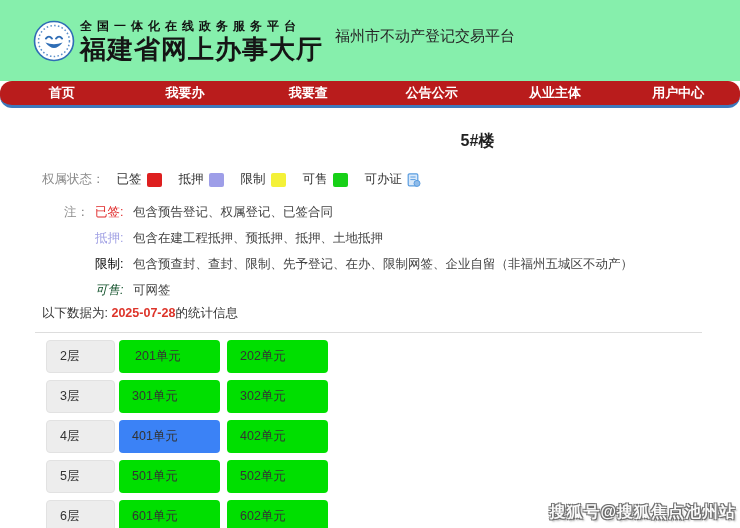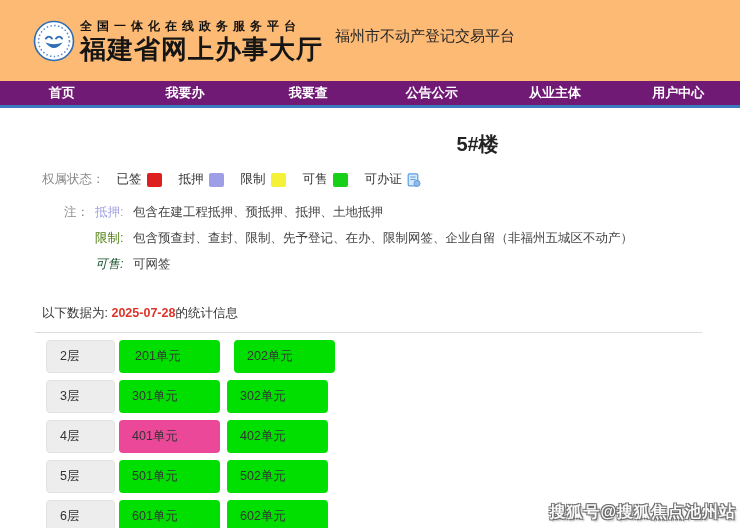--- a/index.html
+++ b/index.html
@@ -2,21 +2,21 @@
 <html><head>
 <meta charset="utf-8">
 <style>
   html,body{margin:0;padding:0;}
   body{
     width:740px;height:528px;position:relative;overflow:hidden;
     background:#ffffff;font-family:"Liberation Sans","DejaVu Sans",sans-serif;
   }
   
   .header{
-    position:absolute;top:0;left:0;right:0;height:81px;background:#fdba74;
+    position:absolute;top:0;left:0;right:0;height:81px;background:#86efac;
     display:flex;align-items:center;padding-left:33px;box-sizing:border-box;
   }
   .logo-circle{width:42px;height:42px;flex:0 0 auto;}
   .logo-text{margin-left:5px;}
   .logo-small{font-size:12px;font-weight:bold;letter-spacing:5px;color:#111;white-space:nowrap;}
   .logo-big{
     font-family:"Liberation Serif","DejaVu Serif",serif;
     font-size:26px;font-weight:bold;color:#151515;letter-spacing:1px;
     white-space:nowrap;margin-top:1px;line-height:1.05;
   }
@@ -26,21 +26,21 @@
     position:absolute;top:81px;left:0;right:0;height:24px;
     background:#1c5ba4;border-bottom:3px solid #3d79bd;display:flex;
   }
   .nav-item{
     flex:1;display:flex;align-items:center;justify-content:center;
     color:#ffffff;font-size:13px;font-weight:bold;cursor:pointer;
   }
   
   .building-title{
     position:absolute;top:131px;left:215px;width:525px;text-align:center;
-    font-size:20px;font-weight:bold;color:#222;
+    font-size:16px;font-weight:bold;color:#222;
   }
   .legend{
     position:absolute;top:171px;left:42px;display:flex;align-items:center;
     font-size:12.5px;color:#333;
   }
   .legend-caption{color:#8b8b8b;margin-right:12px;}
   .legend-item{display:flex;align-items:center;margin-right:17px;}
   .legend-label{margin-right:5px;}
   .legend-square{width:15px;height:14px;border-radius:2px;display:inline-block;}
   .legend-cert{display:inline-flex;align-items:center;}
@@ -84,21 +84,21 @@
     <path d="M24.1 19.5 q3.2 -4.2 6.4 0" fill="none" stroke="#2f6db5" stroke-width="2" stroke-linecap="round"></path>
     <path d="M13 23.5 q9 11.5 18 0 q-9 3.6 -18 0 z" fill="#2f6db5"></path>
   </svg>
   <div class="logo-text">
     <div class="logo-small">全国一体化在线政务服务平台</div>
     <div class="logo-big">福建省网上办事大厅</div>
   </div>
   <div class="site-title">福州市不动产登记交易平台</div>
 </div>
 
-<div class="nav" style="background: #701a75; border-bottom-color: rgb(61, 121, 189);">
+<div class="nav" style="background: #b91c1c; border-bottom-color: rgb(61, 121, 189); border-radius: 12px;">
     <div class="nav-item">首页</div>
     <div class="nav-item">我要办</div>
     <div class="nav-item">我要查</div>
     <div class="nav-item">公告公示</div>
     <div class="nav-item">从业主体</div>
     <div class="nav-item">用户中心</div>
   </div>
 
 <div class="building-title">5#楼</div>
 
@@ -132,54 +132,58 @@
           </svg>
         </span>
       </span>
     </span>
 </div>
 
 <div class="notes">
   <span class="note-caption">注：</span>
   <div class="note-lines">
       <div class="note-line">
+        <span class="note-term" style="color: rgb(224, 42, 42);">已签:</span>
+        <span class="note-desc">包含预告登记、权属登记、已签合同</span>
+      </div>
+      <div class="note-line">
         <span class="note-term" style="color: rgb(160, 160, 228);">抵押:</span>
         <span class="note-desc">包含在建工程抵押、预抵押、抵押、土地抵押</span>
       </div>
       <div class="note-line">
-        <span class="note-term" style="color: #4d7c0f;">限制:</span>
+        <span class="note-term" style="color: #000000;">限制:</span>
         <span class="note-desc">包含预查封、查封、限制、先予登记、在办、限制网签、企业自留（非福州五城区不动产）</span>
       </div>
       <div class="note-line">
         <span class="note-term" style="color: #14532d; font-style: italic;">可售:</span>
         <span class="note-desc">可网签</span>
       </div>
     </div>
 </div>
 
 <div class="data-note">
   <span>以下数据为: </span><span class="date" style="color: rgb(221, 52, 42);">2025-07-28</span><span>的统计信息</span>
 </div>
 
 <div class="divider"></div>
 
 <div class="floor-table">
     <div class="floor-row">
       <div class="floor-cell">2层</div>
       <div class="unit-cell" style="background: rgb(0, 223, 0); padding-left: 16px;">201单元</div>
-      <div class="unit-cell" style="background: rgb(0, 223, 0); margin-left: 7px;">202单元</div>
+      <div class="unit-cell" style="background: rgb(0, 223, 0);">202单元</div>
     </div>
     <div class="floor-row">
       <div class="floor-cell">3层</div>
       <div class="unit-cell" style="background: rgb(0, 223, 0);">301单元</div>
       <div class="unit-cell" style="background: rgb(0, 223, 0);">302单元</div>
     </div>
     <div class="floor-row">
       <div class="floor-cell">4层</div>
-      <div class="unit-cell" style="background: #ec4899; text-align: right;">401单元</div>
+      <div class="unit-cell" style="background: #3b82f6; text-align: right;">401单元</div>
       <div class="unit-cell" style="background: rgb(0, 223, 0);">402单元</div>
     </div>
     <div class="floor-row">
       <div class="floor-cell">5层</div>
       <div class="unit-cell" style="background: rgb(0, 223, 0);">501单元</div>
       <div class="unit-cell" style="background: rgb(0, 223, 0);">502单元</div>
     </div>
     <div class="floor-row">
       <div class="floor-cell">6层</div>
       <div class="unit-cell" style="background: rgb(0, 223, 0);">601单元</div>

